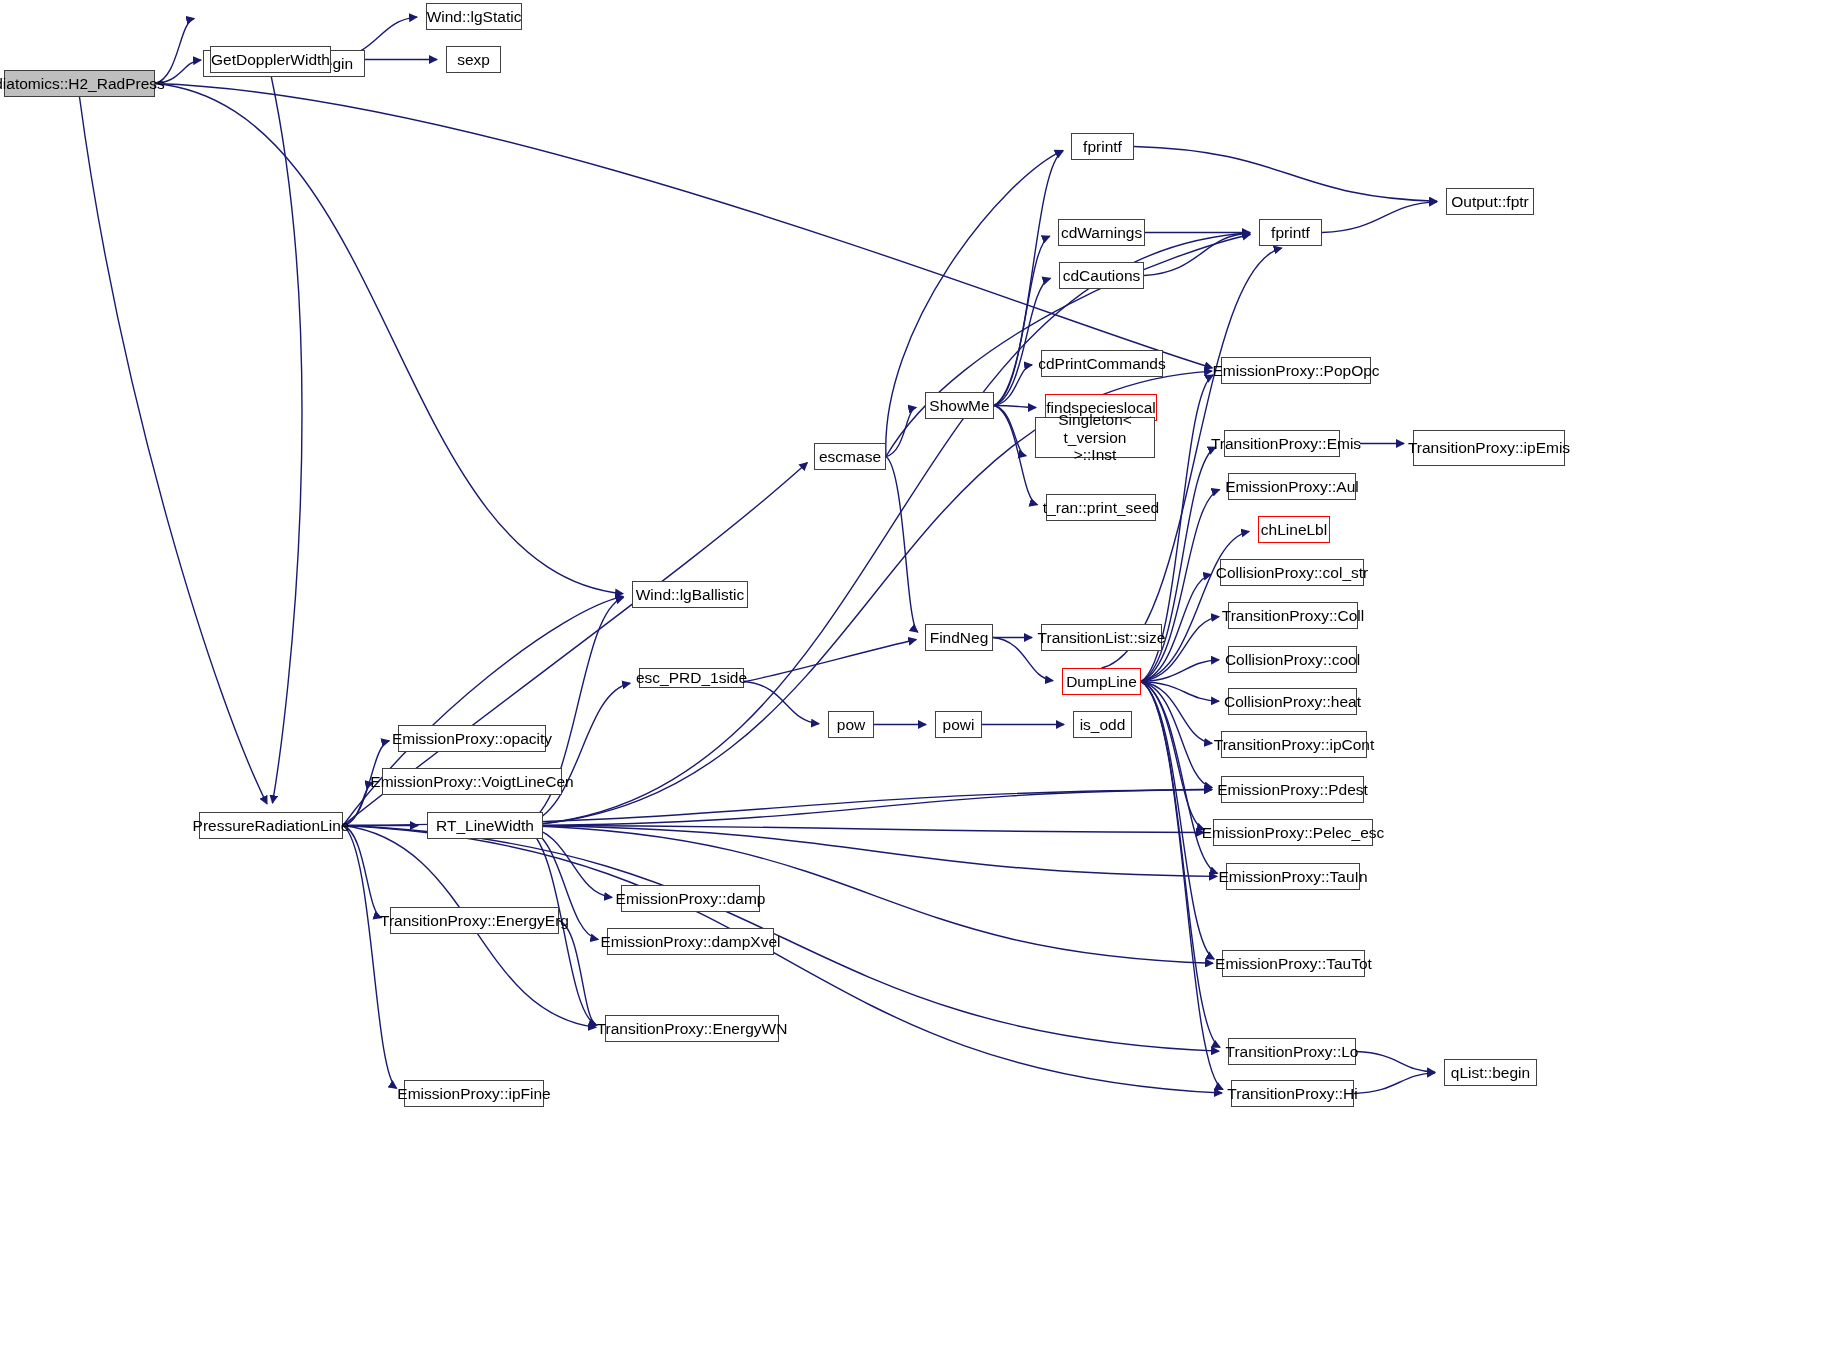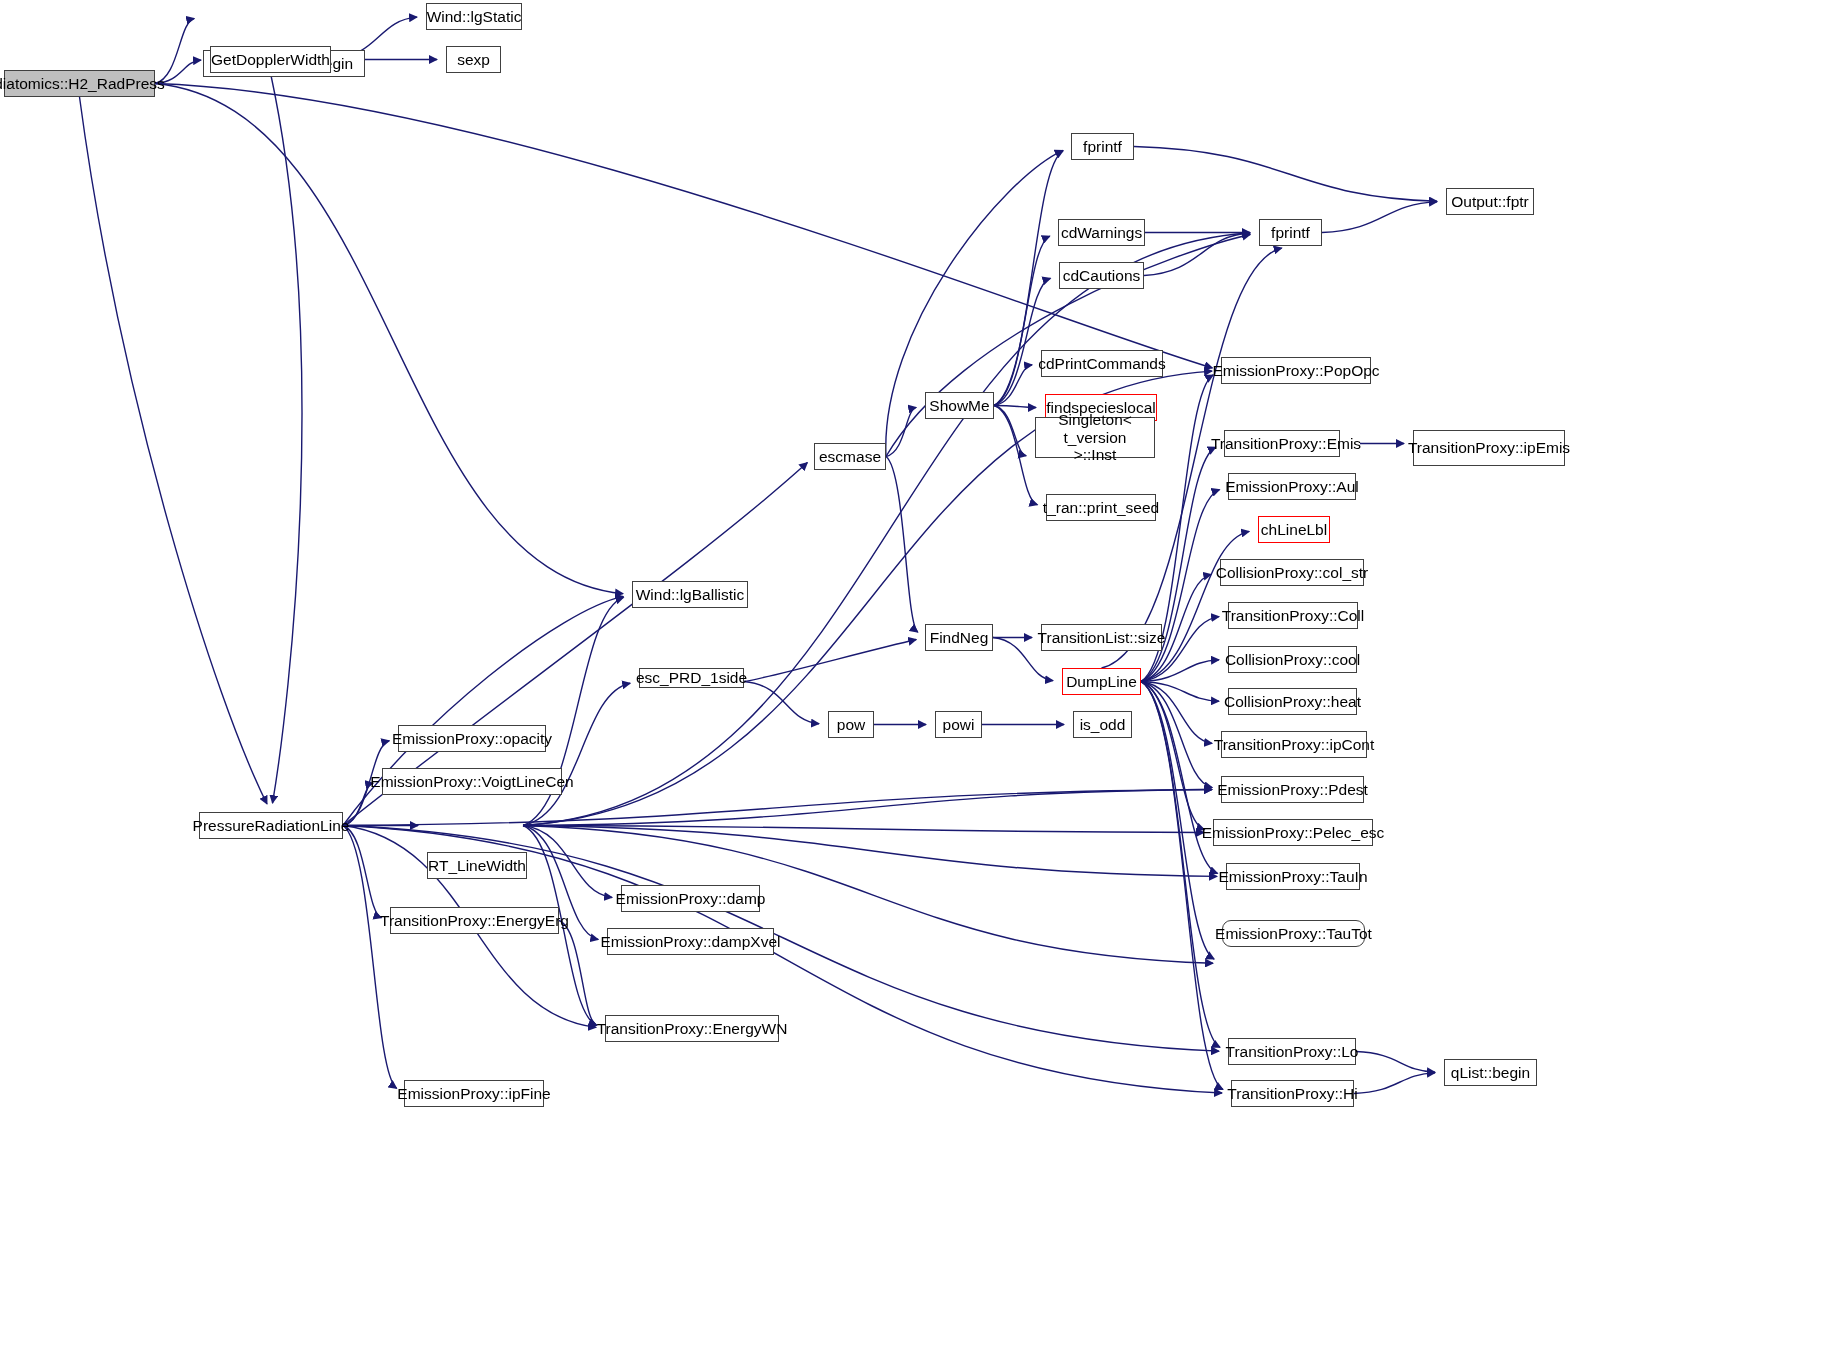--- a/index.html
+++ b/index.html
@@ -161,26 +161,26 @@
       <div class="node warn" style="left: 1062px; top: 668px; width: 79px; height: 27px;">DumpLine</div>
       <div class="node" style="left: 1228px; top: 688px; width: 129px; height: 27px;">CollisionProxy::heat</div>
       <div class="node" style="left: 828px; top: 711px; width: 46px; height: 27px;">pow</div>
       <div class="node" style="left: 935px; top: 711px; width: 47px; height: 27px;">powi</div>
       <div class="node" style="left: 1073px; top: 711px; width: 59px; height: 27px;">is_odd</div>
       <div class="node" style="left: 1221px; top: 731px; width: 146px; height: 27px;">TransitionProxy::ipCont</div>
       <div class="node" style="left: 398px; top: 725px; width: 148px; height: 27px;">EmissionProxy::opacity</div>
       <div class="node" style="left: 382px; top: 768px; width: 180px; height: 27px;">EmissionProxy::VoigtLineCen</div>
       <div class="node" style="left: 1221px; top: 776px; width: 143px; height: 27px;">EmissionProxy::Pdest</div>
       <div class="node" style="left: 199px; top: 812px; width: 144px; height: 27px;">PressureRadiationLine</div>
-      <div class="node" style="left: 427px; top: 812px; width: 100px; height: 27px; margin-top: 40px;">RT_LineWidth</div>
+      <div class="node" style="left: 427px; top: 812px; width: 116px; height: 27px;">RT_LineWidth</div>
       <div class="node" style="left: 1213px; top: 819px; width: 160px; height: 27px;">EmissionProxy::Pelec_esc</div>
       <div class="node" style="left: 1226px; top: 863px; width: 134px; height: 27px;">EmissionProxy::TauIn</div>
       <div class="node" style="left: 621px; top: 885px; width: 139px; height: 27px;">EmissionProxy::damp</div>
       <div class="node" style="left: 390px; top: 907px; width: 169px; height: 27px;">TransitionProxy::EnergyErg</div>
       <div class="node" style="left: 607px; top: 928px; width: 167px; height: 27px;">EmissionProxy::dampXvel</div>
-      <div class="node" style="left: 1222px; top: 920px; width: 143px; height: 27px; border-radius: 9px;">EmissionProxy::TauTot</div>
+      <div class="node" style="left: 1222px; top: 950px; width: 143px; height: 27px;">EmissionProxy::TauTot</div>
       <div class="node" style="left: 605px; top: 1015px; width: 174px; height: 27px;">TransitionProxy::EnergyWN</div>
       <div class="node" style="left: 1228px; top: 1038px; width: 128px; height: 27px;">TransitionProxy::Lo</div>
       <div class="node" style="left: 1444px; top: 1059px; width: 93px; height: 27px;">qList::begin</div>
       <div class="node" style="left: 404px; top: 1080px; width: 140px; height: 27px;">EmissionProxy::ipFine</div>
       <div class="node" style="left: 1231px; top: 1080px; width: 123px; height: 27px;">TransitionProxy::Hi</div>
     </div>
 </div>
 
 </body></html>

